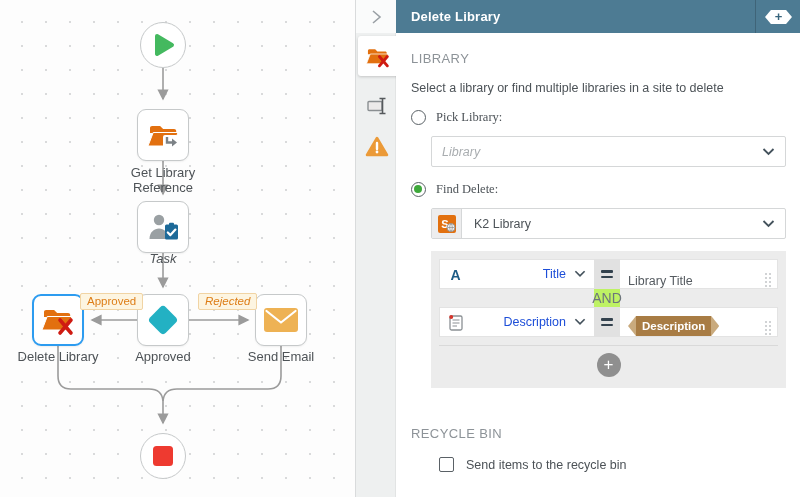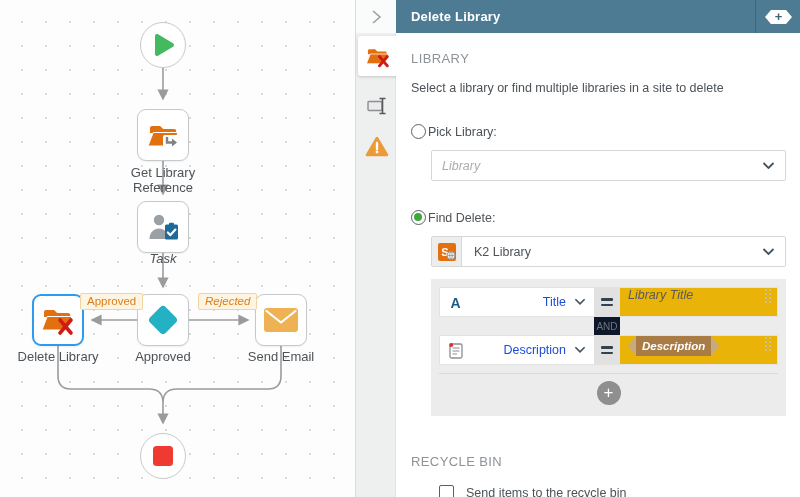--- a/index.html
+++ b/index.html
@@ -37,42 +37,42 @@
   #header-sep { position:absolute; right:44px; top:0; width:1px; height:33px; background:rgba(0,0,0,.18); }
   #header-add { position:absolute; right:8px; top:10px; width:27px; height:14px; background:#fff;
     clip-path:polygon(0 50%, 22% 0, 78% 0, 100% 50%, 78% 100%, 22% 100%);
     display:flex; align-items:center; justify-content:center;
     color:#38647c; font-size:13px; font-weight:bold; line-height:12px; cursor:pointer; }
 
   #panel-body { position:absolute; left:40px; top:33px; right:0; bottom:0; background:#fff; padding:18px 15px 8px 15px; font-size:12.5px; color:#4c5257; }
   .section-heading { font-size:13px; font-weight:normal; color:#8d9398; letter-spacing:.4px; }
   #library-desc { margin-top:15px; color:#4c5257; }
 
-  .radio-row { display:flex; align-items:center; gap:2px; margin-top:29px; }
+  .radio-row { display:flex; align-items:center; gap:10px; margin-top:15px;font-family:Liberation Serif, serif; }
   .radio { width:15px; height:15px; border:1.5px solid #5a6166; border-radius:50%; background:#fff; position:relative; flex:none; cursor:pointer; }
   .radio.on::after { content:""; position:absolute; left:2px; top:2px; width:8px; height:8px; border-radius:50%; background:#3ea83b; }
 
   .select { margin:11px 0 0 20px; width:355px; height:31px; background:#fff; border:1px solid #d5d7d8; border-radius:2px;
     display:flex; align-items:center; padding:0 10px; cursor:pointer; }
   .select .sel-text { flex:1; }
   .select .placeholder { font-style:italic; color:#a9adb0; }
   .select.with-icon { padding:0; }
   .icon-cell { width:30px; height:100%; background:#ededee; border-right:1px solid #d5d7d8; display:flex; align-items:center; justify-content:center; flex:none; }
   .select.with-icon .sel-text { padding-left:12px; }
   .select.with-icon .chev { margin-right:10px; }
 
   #filterbox { margin:12px 0 0 20px; width:355px; background:#ececec; padding:8px; }
   .frow { display:grid; grid-template-columns:155px 26px 158px; height:30px; }
   .fselect { background:#fff; border:1px solid #e3e3e3; border-right:none; display:flex; align-items:center; gap:8px; padding:0 8px; cursor:pointer; }
   .fselect .f-label { flex:1; color:#1d4ed8;text-align:right; }
   .fop { background:#e1e1e1; display:flex; align-items:center; justify-content:center; }
-  .fval { background:#eab308; border:1px solid #e3e3e3; border-left:none; display:flex; align-items:flex-start; padding:0 4px 0 8px; color:#555b60;font-style:italic; }
+  .fval { background:#ffffff; border:1px solid #e3e3e3; border-left:none; display:flex; align-items:flex-end; padding:0 4px 0 8px; color:#555b60; }
   .fval .val-text { flex:1; }
   .fand { display:grid; grid-template-columns:155px 26px 158px; height:18px; }
-  .fand span { grid-column:2; background:#0f172a; display:flex; align-items:center; justify-content:center; font-size:10px; color:#6d757c;text-align:right; }
+  .fand span { grid-column:2; background:#bef264; display:flex; align-items:center; justify-content:center; font-size:14px; color:#6d757c;text-align:right; }
   .eq { display:inline-block; width:12px; }
   .eq i { display:block; height:2.5px; background:#33424e; margin:3px 0; border-radius:1px; }
   .hex-tag { height:20px; display:flex; align-items:center; padding:0 14px; color:#fff; font-size:11.5px; font-weight:bold;
     clip-path:polygon(8px 0, calc(100% - 8px) 0, 100% 50%, calc(100% - 8px) 100%, 8px 100%, 0 50%);
     background:linear-gradient(90deg, #c9aa7d 0 8px, #a87c44 8px calc(100% - 8px), #c9aa7d calc(100% - 8px)); }
   .drag-dots { margin-left:auto; flex:none; }
   #filter-footer { border-top:1px solid #d9d9d9; margin-top:8px; padding:7px 0 3px; display:flex; justify-content:center; }
   #add-filter-btn { width:24px; height:24px; border-radius:50%; background:#8f8f8f; border:none; color:#fff; font-size:17px; line-height:22px; text-align:center; cursor:pointer; padding:0; font-family:"Liberation Sans",sans-serif; }
 
   #recycle-section { margin-top:38px; }

